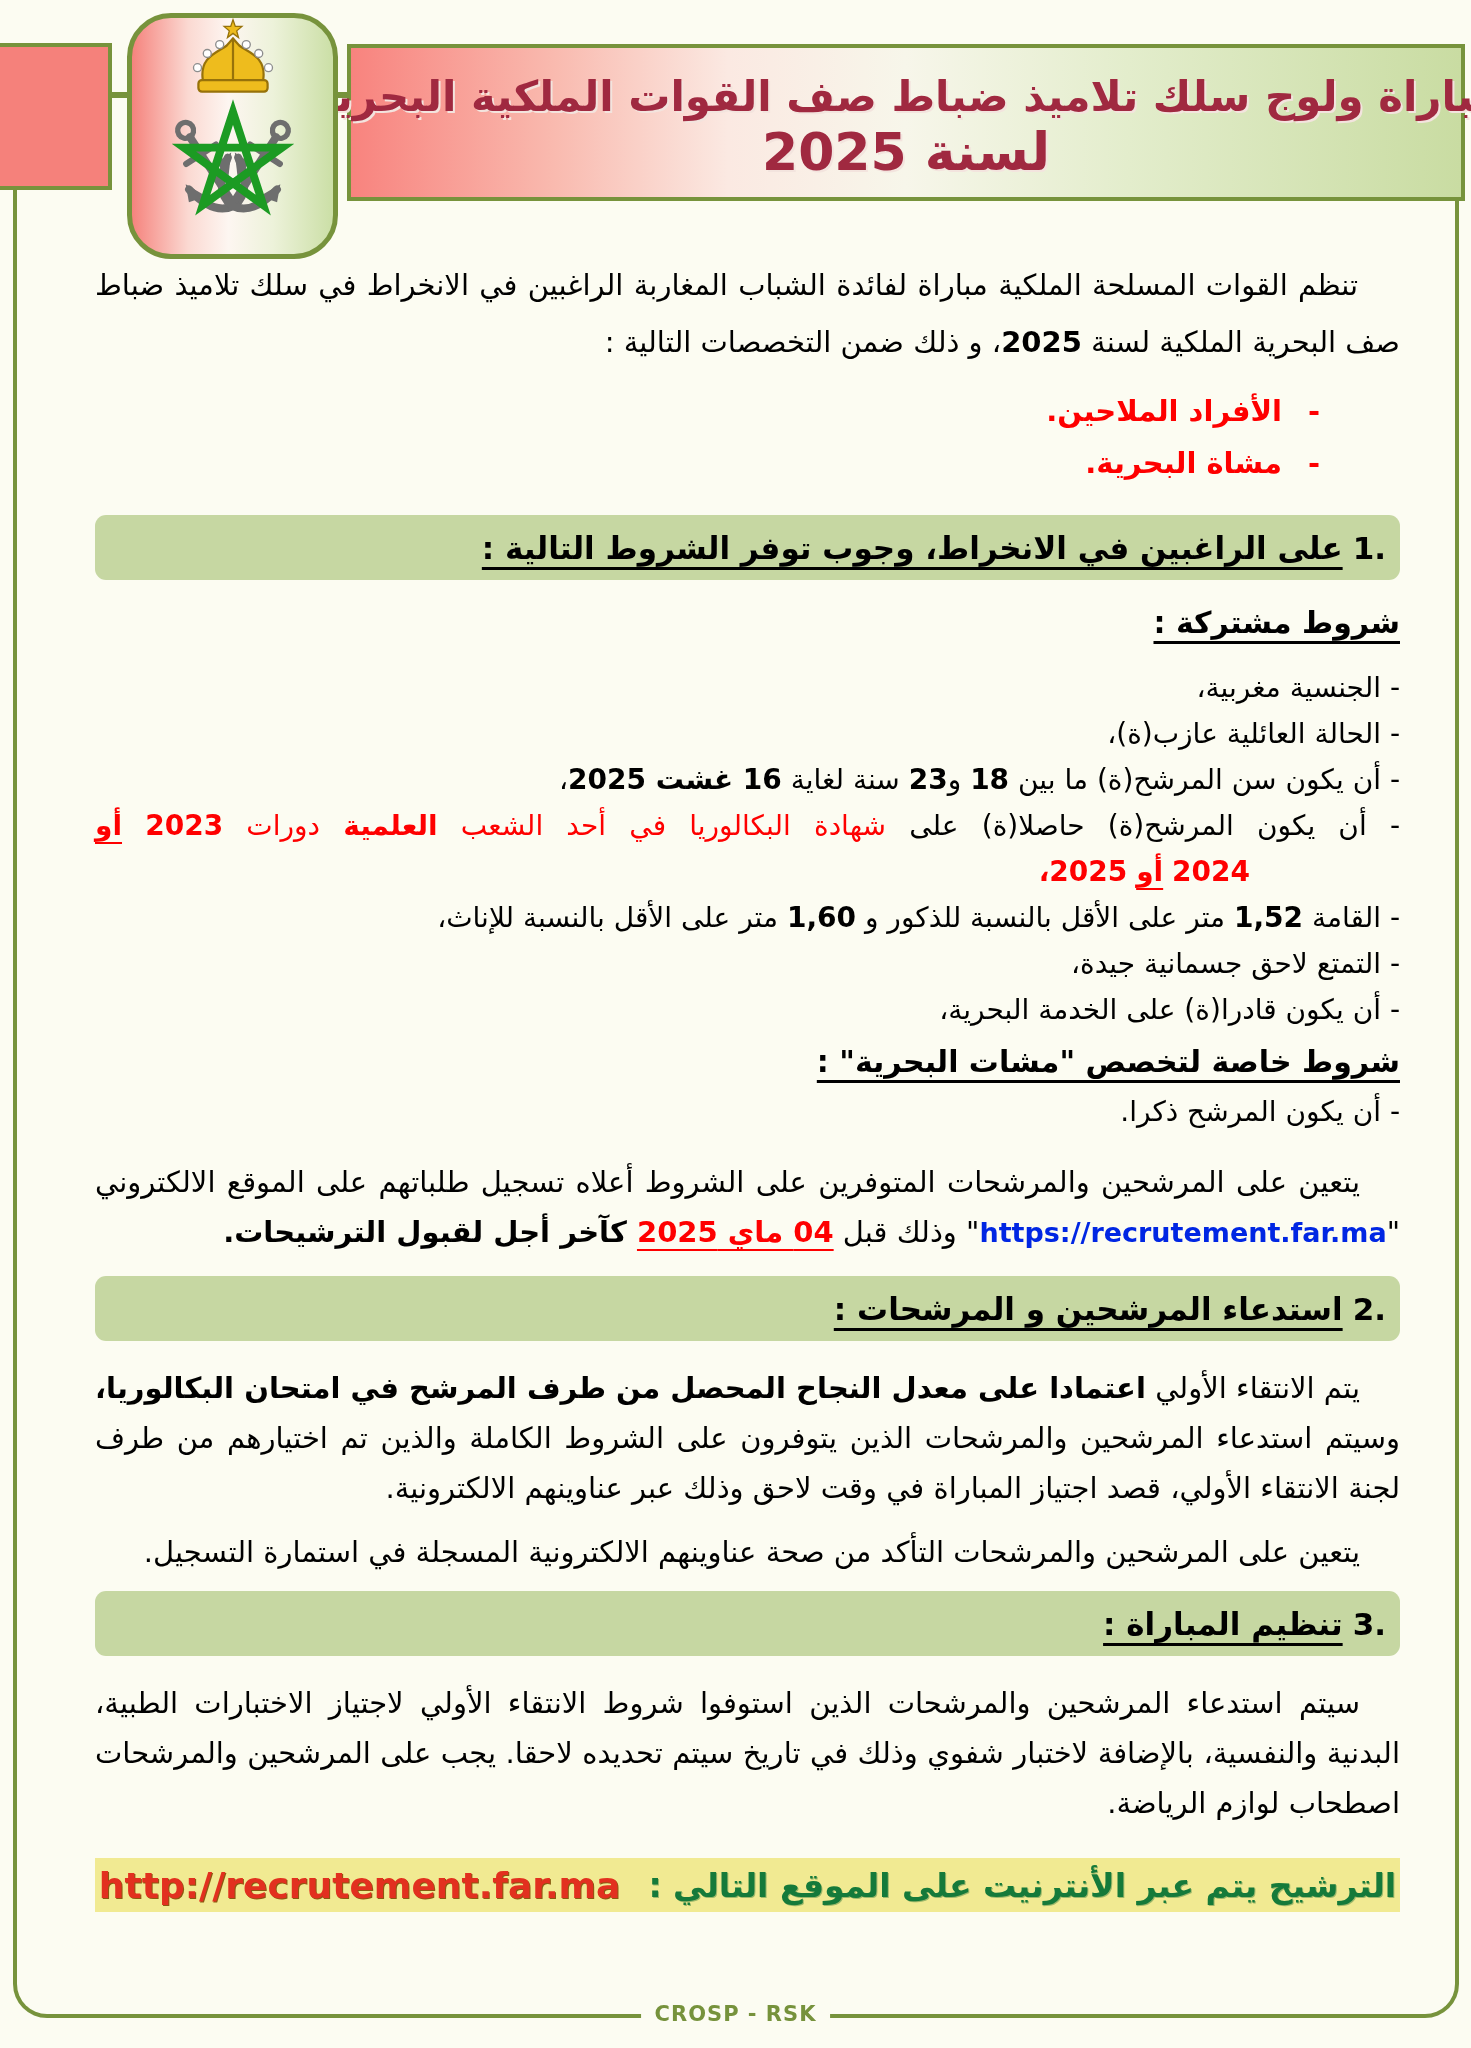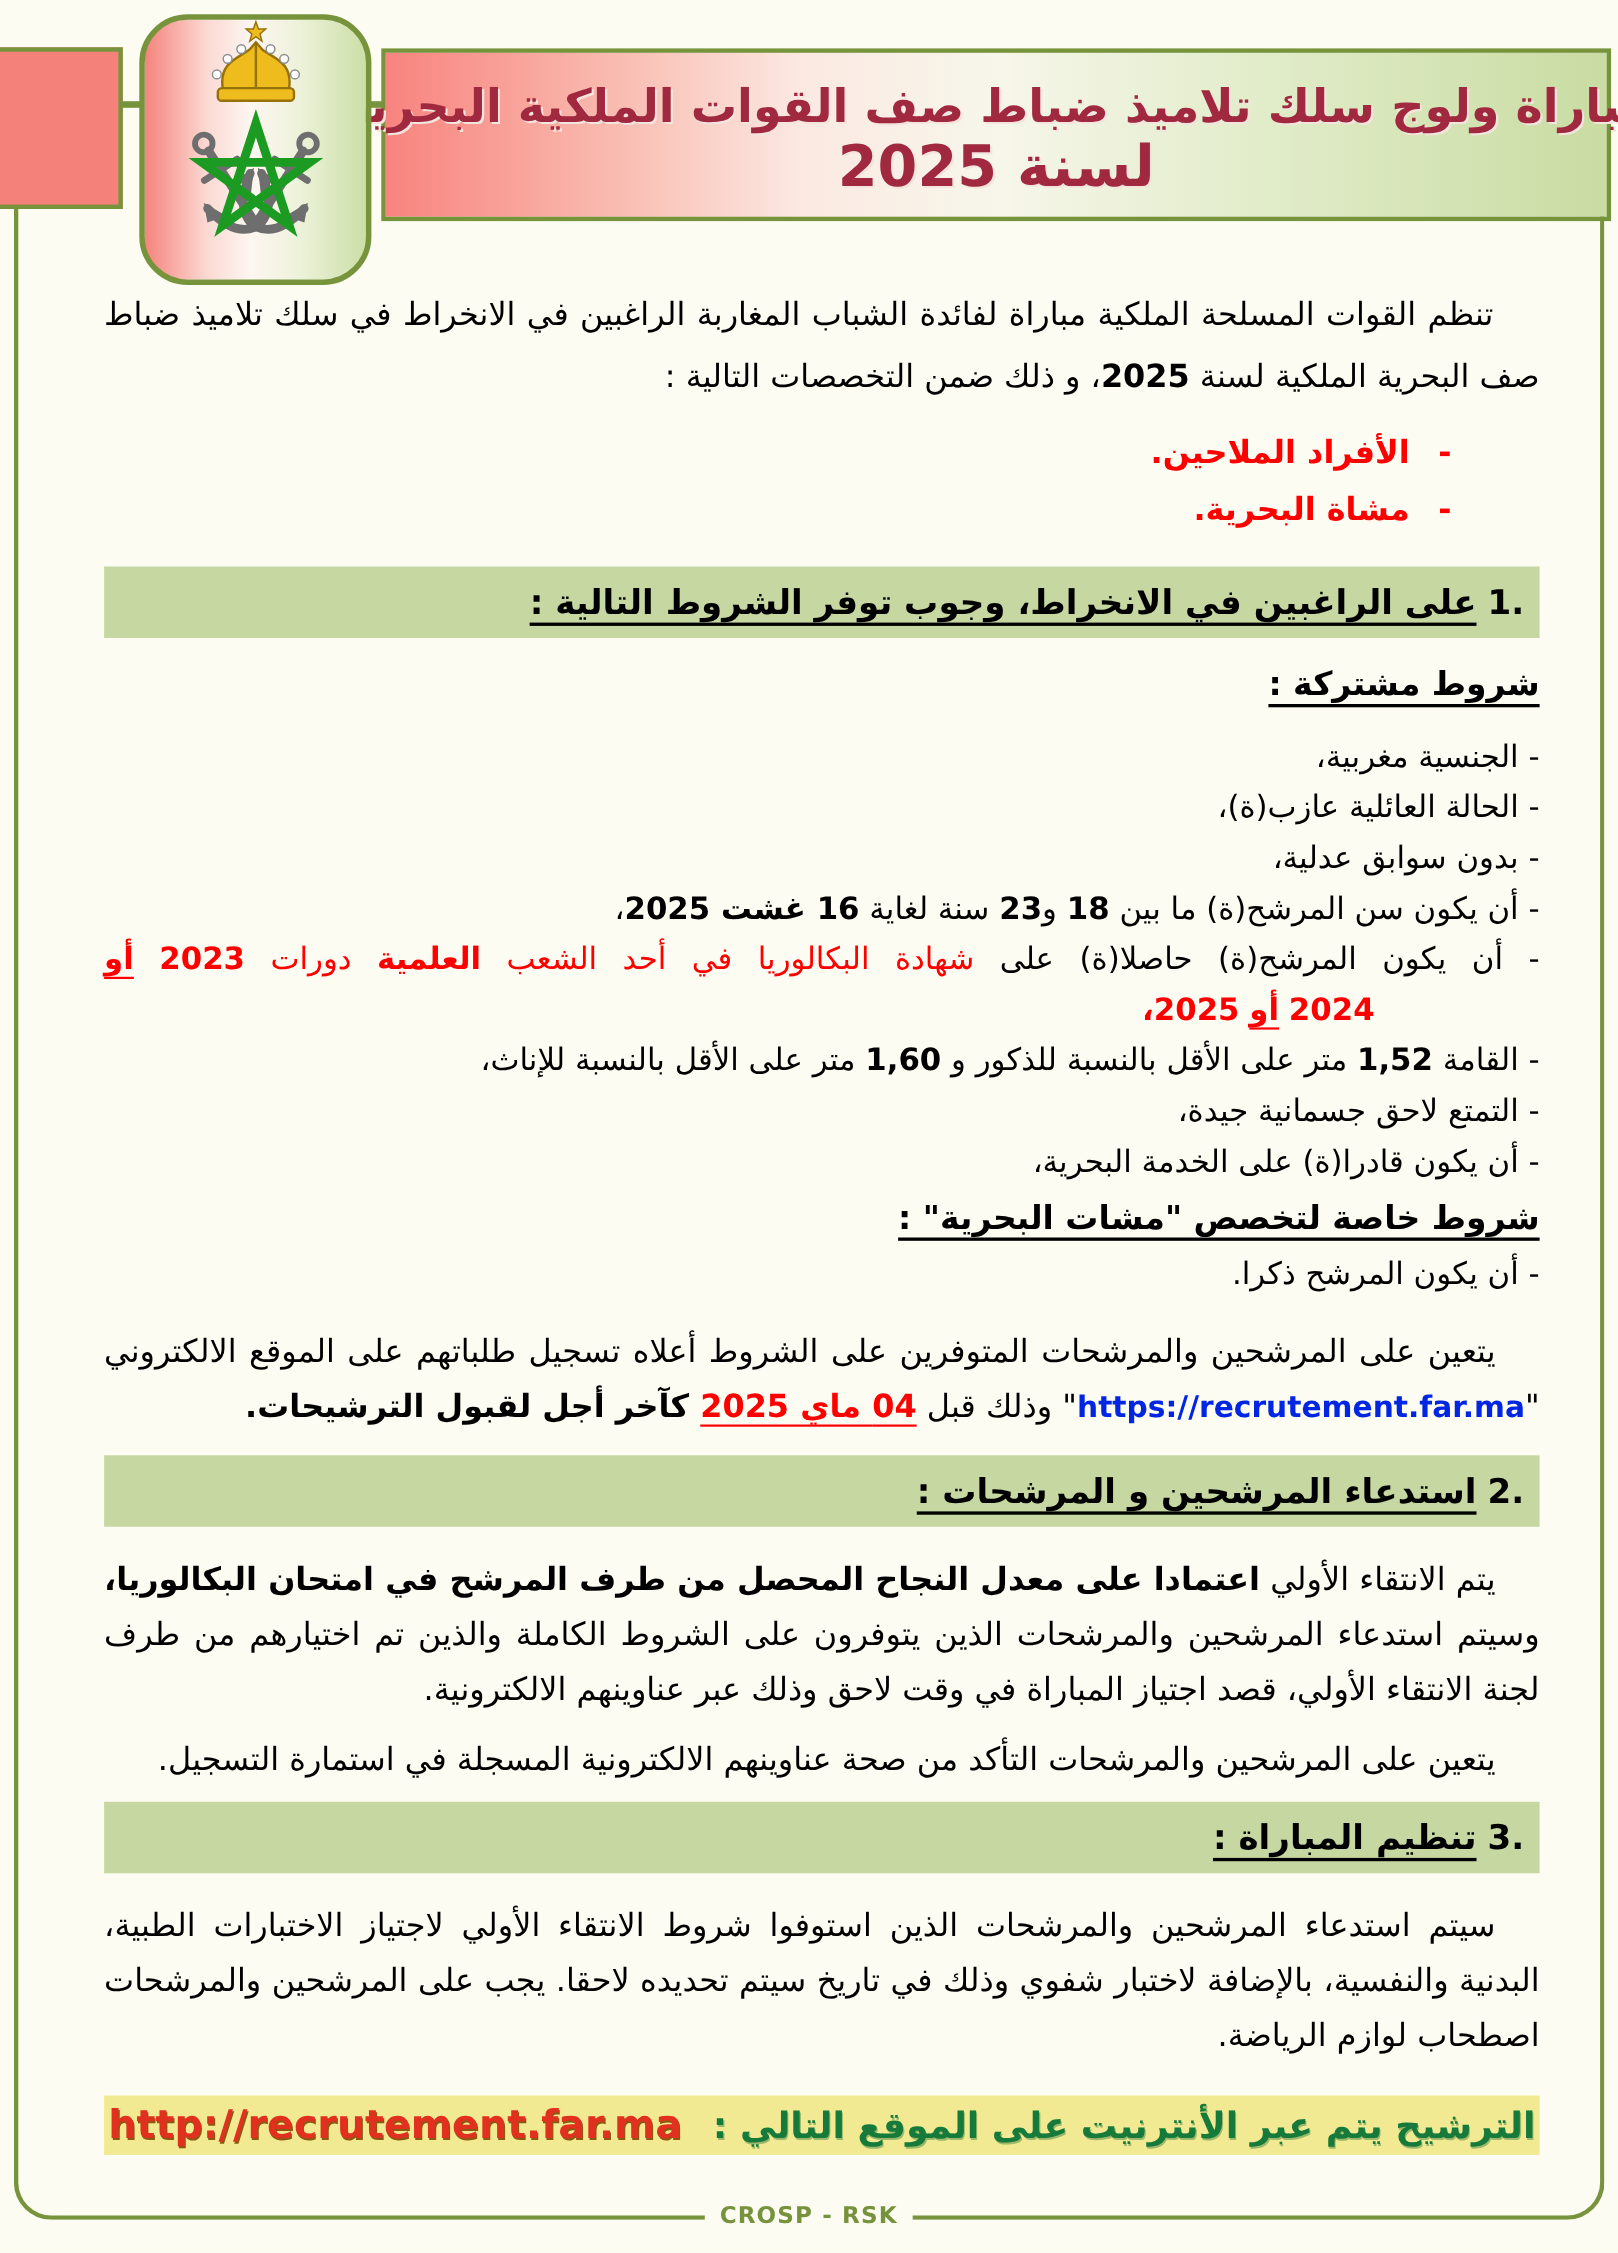--- a/index.html
+++ b/index.html
@@ -58,21 +58,21 @@
 
   .intro{ text-align:justify; line-height:57px; text-indent:42px; }
 
   .specialties{ margin-top:14px; padding-left:0; padding-right:80px;
     color:#fe0000; font-weight:bold; line-height:52px; }
   .spec .dash{ display:inline-block; margin-left:26px; }
 
   .band{
     margin-top:26px; background:#c6d7a2; height:65px; width:100%;
     display:flex; align-items:center; padding:0 14px;
-    font-weight:bold; font-size:31px;
+    font-weight:bold; font-size:31px;border-radius:11px;
   }
   .u{ text-decoration:underline; text-underline-offset:8px; text-decoration-thickness:2.5px; }
   .band .num{ display:inline-block; direction:ltr; margin-left:10px; }
 
   .subhead{ margin-top:22px; font-weight:bold; font-size:30px; line-height:42px; }
 
   .rule{ line-height:46px; font-size:28px; }
   .rules{ margin-top:21px; }
   .stretch{ text-align:justify; text-align-last:justify; }
   .cont-line{ text-align:right; padding-right:150px; }
@@ -170,21 +170,20 @@
 
     <div class="band">
       <span class="u"><span class="num">1.</span><span>على الراغبين في الانخراط، وجوب توفر الشروط التالية :</span></span>
     </div>
 
     <div class="subhead u">شروط مشتركة :</div>
 
     <div class="rules">
       <div class="rule">- الجنسية مغربية،</div>
       <div class="rule">- الحالة العائلية عازب(ة)،</div>
-      <div class="rule">- بدون سوابق عدلية،</div>
       <div class="rule"><span>- أن يكون سن المرشح(ة) ما بين </span><b>18</b><span> و</span><b>23</b><span> سنة لغاية </span><b>16 غشت 2025</b><span>،</span></div>
       <div class="rule stretch"><span>- أن يكون المرشح(ة) حاصلا(ة) على </span><span class="red">شهادة البكالوريا في أحد الشعب </span><span class="redb">العلمية</span><span class="red"> دورات </span><span class="redb">2023</span><span class="red"> </span><span class="redu">أو</span></div>
       <div class="rule cont-line"><span class="redb">2024</span><span class="red"> </span><span class="redu">أو</span><span class="red"> </span><span class="redb">2025</span><span class="redb">،</span></div>
       <div class="rule"><span>- القامة </span><b>1,52</b><span> متر على الأقل بالنسبة للذكور و </span><b>1,60</b><span> متر على الأقل بالنسبة للإناث،</span></div>
       <div class="rule">- التمتع لاحق جسمانية جيدة،</div>
       <div class="rule">- أن يكون قادرا(ة) على الخدمة البحرية،</div>
     </div>
 
     <div class="subhead u" style="margin-top:8px;">شروط خاصة لتخصص "مشات البحرية" :</div>
     <div class="rule" style="margin-top:6px;">- أن يكون المرشح ذكرا.</div>

